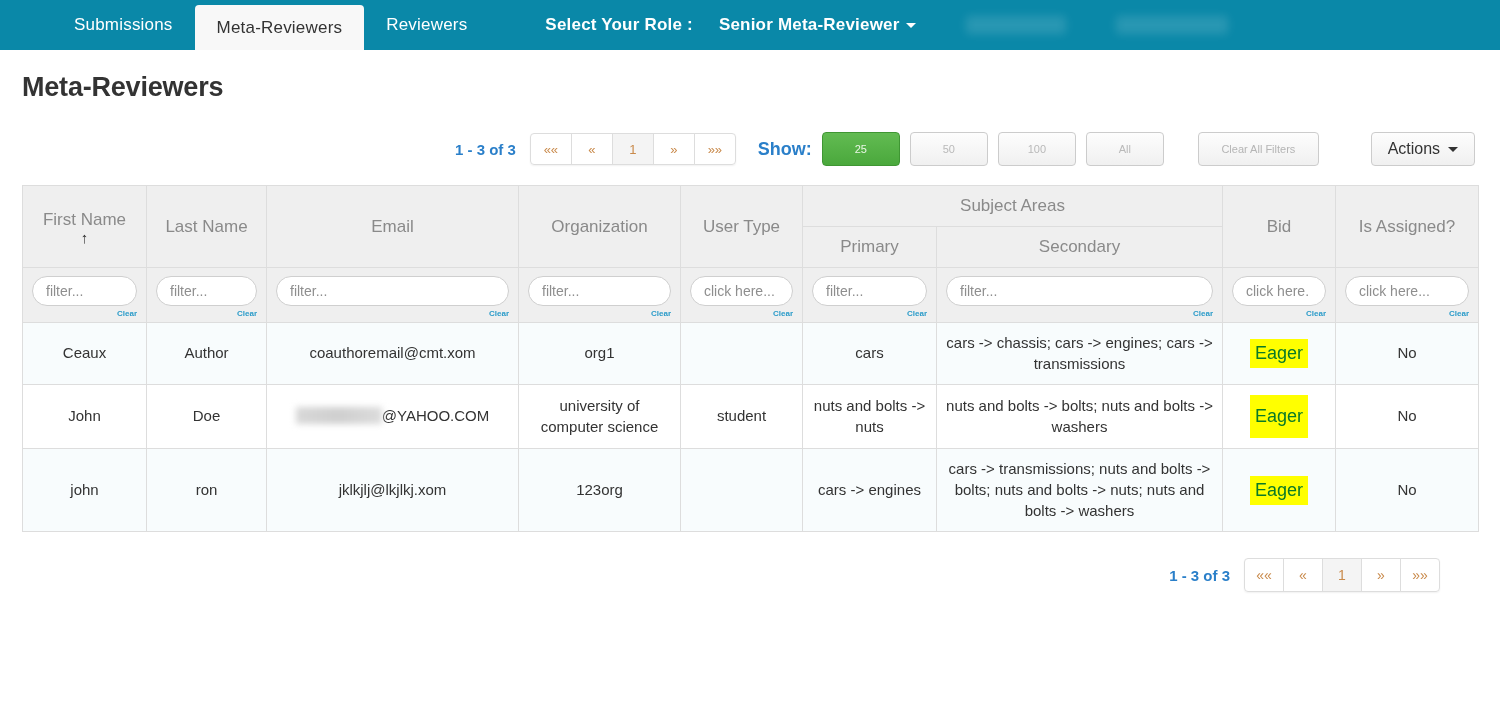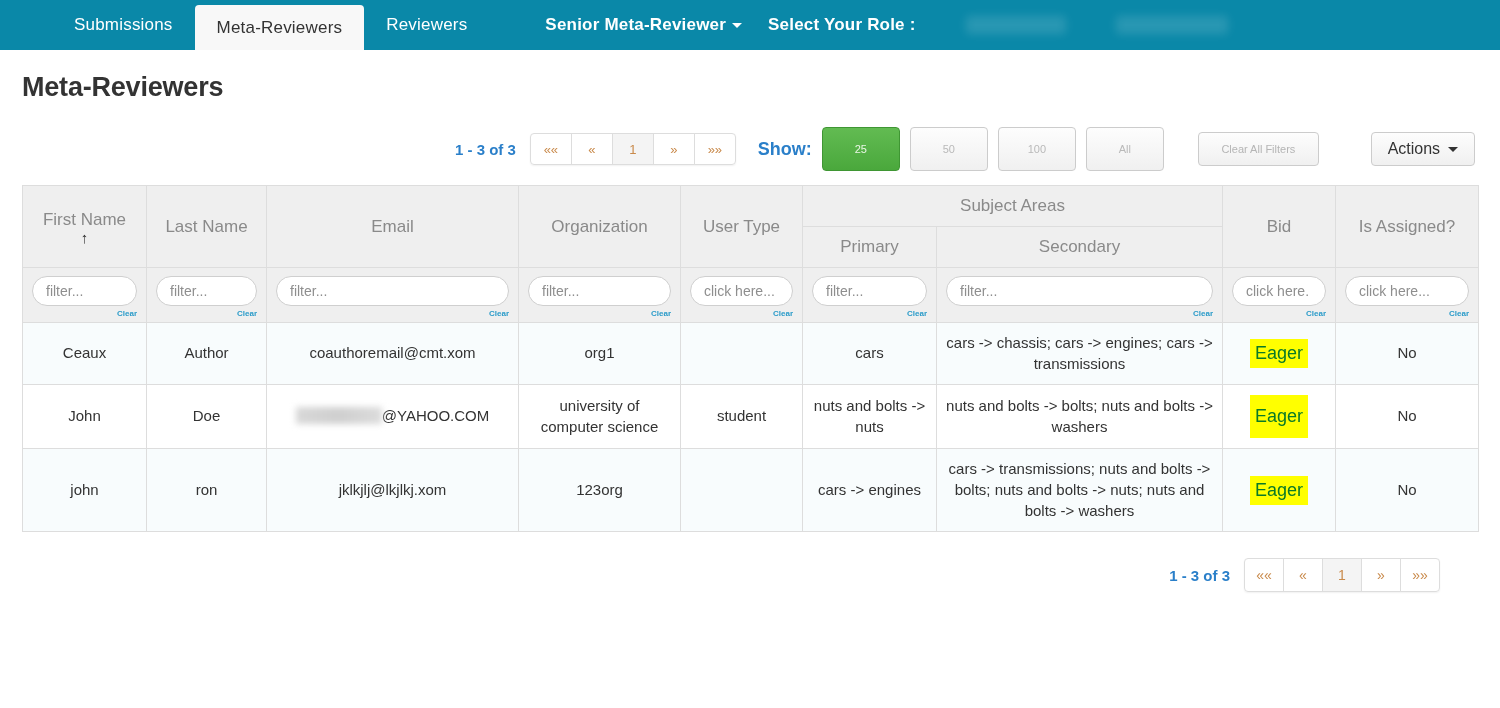--- a/index.html
+++ b/index.html
@@ -101,21 +101,21 @@
   .pager-btn:last-child { border-top-right-radius: 4px; border-bottom-right-radius: 4px; }
   .pager-btn.current { background: #f4f4f4; color: #c98a4b; }
 
   .show-label {
     margin-left: 22px;
     color: #2a7fc9;
     font-weight: bold;
     font-size: 18px;
   }
   .size-btn {
-    width: 78px; height: 44px;
+    width: 78px; height: 34px;
     margin-left: 10px;
     border-radius: 4px;
     border: 1px solid #cccccc;
     background: linear-gradient(#fdfdfd,#f0f0f0);
     color: #b9b9b9;
     font-size: 11px;
     display: flex; align-items: center; justify-content: center;
     cursor: pointer;
   }
   .size-btn.active {
@@ -238,25 +238,25 @@
     </div>
     <div class="nav-item active">
       <span>Meta-Reviewers</span>
     </div>
     <div class="nav-item">
       <span>Reviewers</span>
     </div>
   </div>
   <div class="nav-right">
     <div class="nav-item bold tight">
+      <span>Select Your Role :</span>
+    </div>
+    <div class="nav-item bold tight">
       <span>Senior Meta-Reviewer</span>
       <span class="caret"></span>
-    </div>
-    <div class="nav-item bold tight">
-      <span>Select Your Role :</span>
     </div>
   </div>
   <div class="nav-blur b1"></div>
   <div class="nav-blur b2"></div>
 </div>
 
 <div class="page-title">Meta-Reviewers</div>
 
 <div class="toolbar">
   <div class="count-label">1 - 3 of 3</div>

